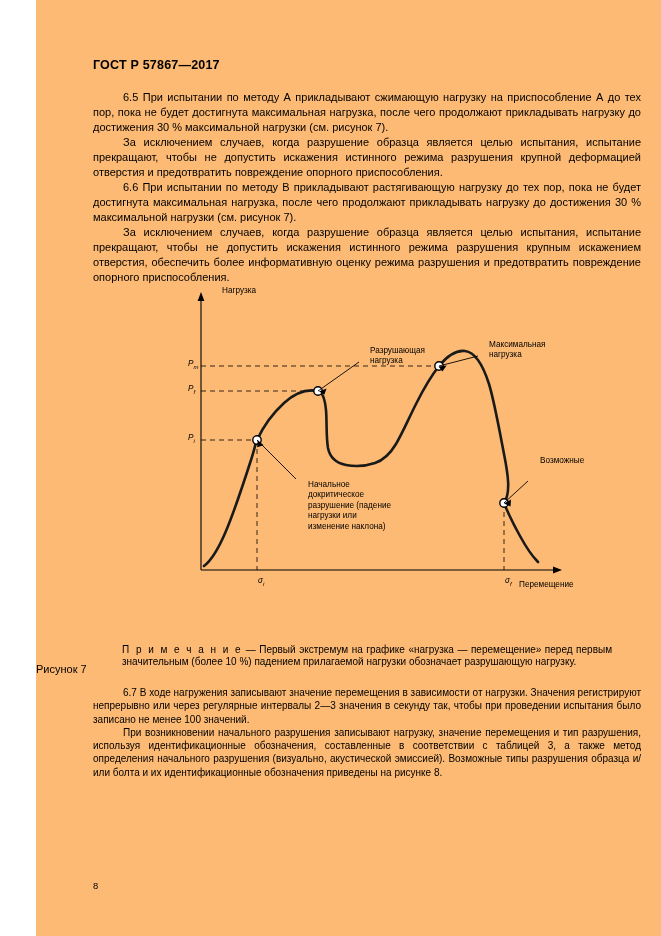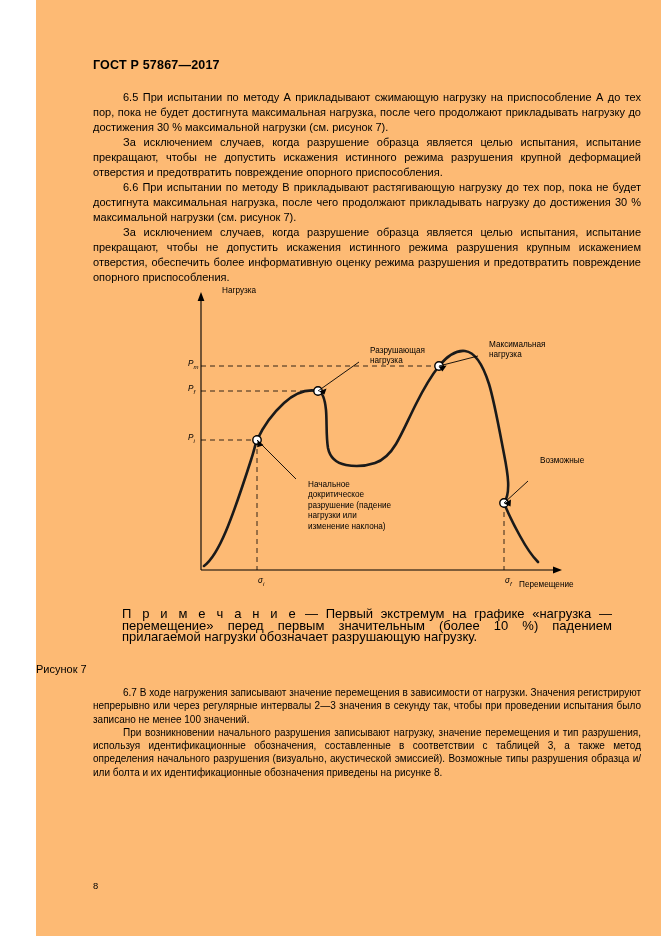--- a/index.html
+++ b/index.html
@@ -56,23 +56,23 @@
     text-align: justify;
   }
   .body-text-2 p {
     margin: 0;
     text-indent: 30px;
     text-align: justify;
   }
   .note {
     position: absolute;
     left: 86px;
-    top: 608px;
+    top: 644px;
     width: 490px;
-    font-size: 13px;
+    font-size: 10px;
     line-height: 11.6px;
     text-align: justify;
   }
   .note .sp {
     letter-spacing: 1.6px;
   }
   .fig-caption {
     position: absolute;
     left: 0;
     top: 663px;

